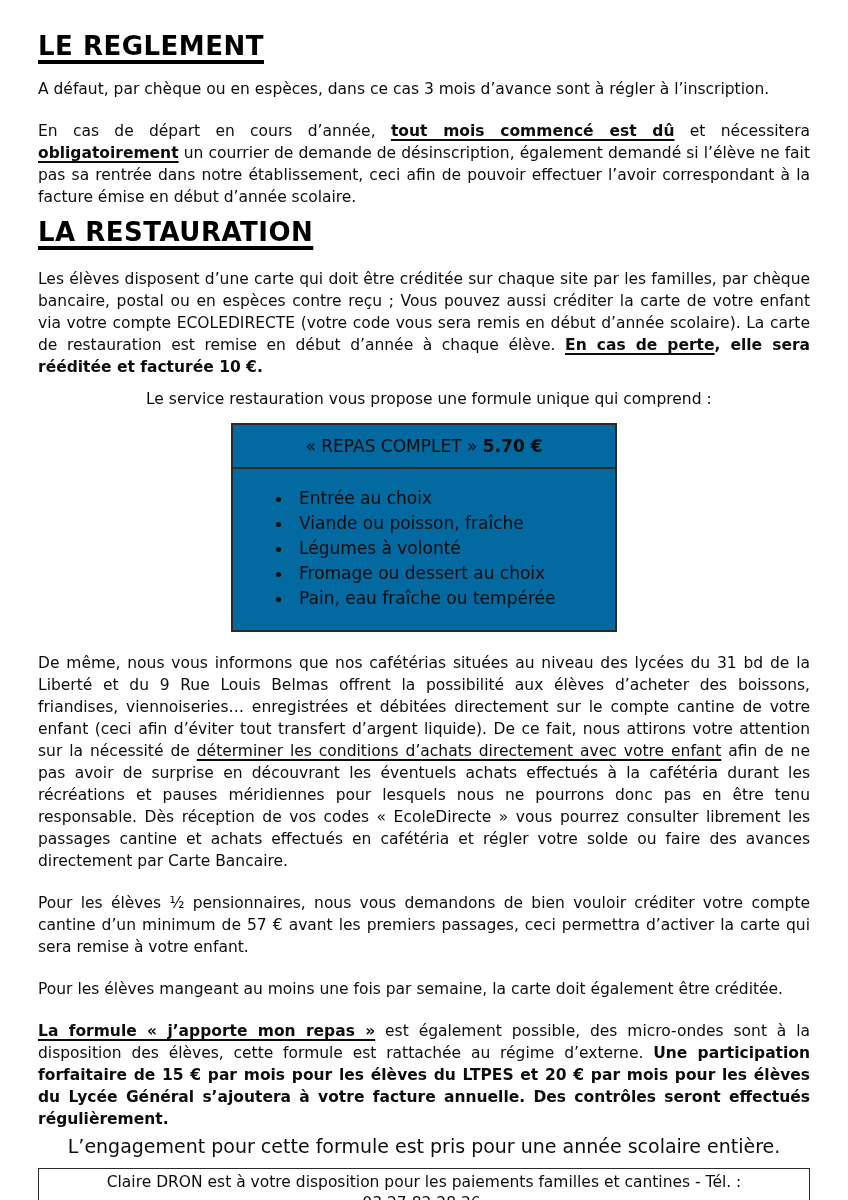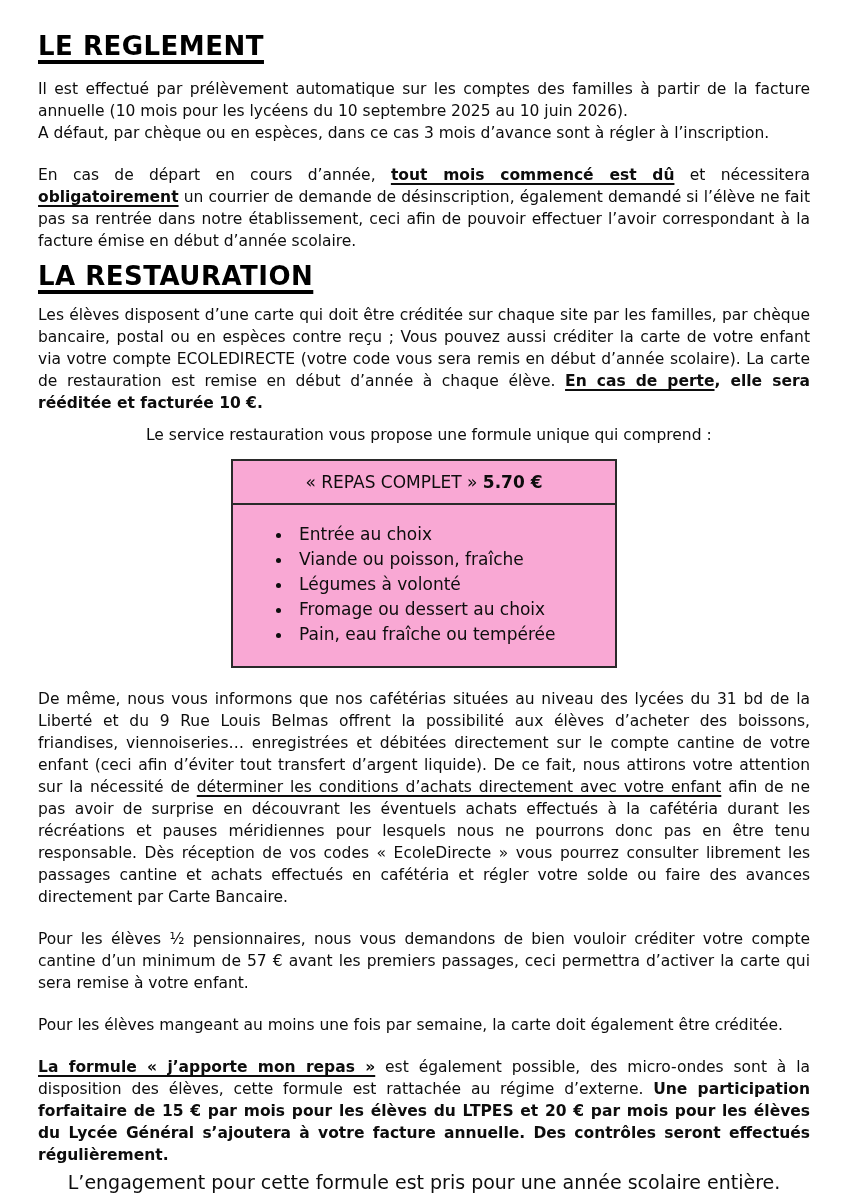--- a/index.html
+++ b/index.html
@@ -14,37 +14,37 @@
     margin:0; 
     font-size:26px; line-height:32px; font-weight:bold;
     letter-spacing:0.5px; color:#000;
   }
   h1 .title-text {
     text-decoration:underline;
     text-decoration-thickness:3.5px;
     text-underline-offset:5px;
   }
   h1.first { margin-bottom:16px; }
-  h1.second { margin-top:8px; margin-bottom:12px; }
+  h1.second { margin-top:8px; margin-bottom:20px; }
 
   p.body-par {
     margin:0; font-size:15.5px; line-height:22px;
     text-align:justify; color:#0d0d0d;
   }
   p.gap { margin-top:20px; }
 
   p.intro-line {
     margin:10px 0 0 0; font-size:15.5px; line-height:22px;
     text-align:left; text-indent:108px;
   }
 
   .menu-box {
     width:386px; margin:13px auto 0 auto;
     border:2px solid #2a2a2a; box-sizing:border-box;
-    background:#f9a8d4;
+    background:#0369a1;
   }
   .menu-header {
     text-align:center; font-size:17px; line-height:22px;
     padding:10px 6px; border-bottom:2px solid #2a2a2a;
   }
   .menu-header .price { font-weight:bold; }
   ul.menu-list {
     margin:12px; padding:5px 10px 7px 48px; list-style:disc;
   }
   ul.menu-list li {
@@ -73,21 +73,20 @@
 </style>
 </head>
 <body>
 
 <main class="doc">
 
   <h1 class="section-title first">
     <span class="title-text">LE REGLEMENT</span>
   </h1>
 
-  <p class="body-par"><span>Il est effectué par prélèvement automatique sur les comptes des familles à partir de la facture annuelle (10 mois pour les lycéens du 10 septembre 2025 au 10 juin 2026).</span></p>
   <p class="body-par"><span>A défaut, par chèque ou en espèces, dans ce cas 3 mois d’avance sont à régler à l’inscription.</span></p>
   <p class="body-par gap"><span>En cas de départ en cours d’année, </span><span class="seg-b seg-u">tout mois commencé est dû</span><span> et nécessitera </span><span class="seg-b seg-u">obligatoirement</span><span> un courrier de demande de désinscription, également demandé si l’élève ne fait pas sa rentrée dans notre établissement, ceci afin de pouvoir effectuer l’avoir correspondant à la facture émise en début d’année scolaire.</span></p>
 
   <h1 class="section-title second">
     <span class="title-text">LA RESTAURATION</span>
   </h1>
 
   <p class="body-par"><span>Les élèves disposent d’une carte qui doit être créditée sur chaque site par les familles, par chèque bancaire, postal ou en espèces contre reçu ; Vous pouvez aussi créditer la carte de votre enfant via votre compte ECOLEDIRECTE (votre code vous sera remis en début d’année scolaire). La carte de restauration est remise en début d’année à chaque élève. </span><span class="seg-b seg-u">En cas de perte</span><span class="seg-b">, elle sera rééditée et facturée 10 €.</span></p>
 
   <p class="intro-line">Le service restauration vous propose une formule unique qui comprend :</p>

